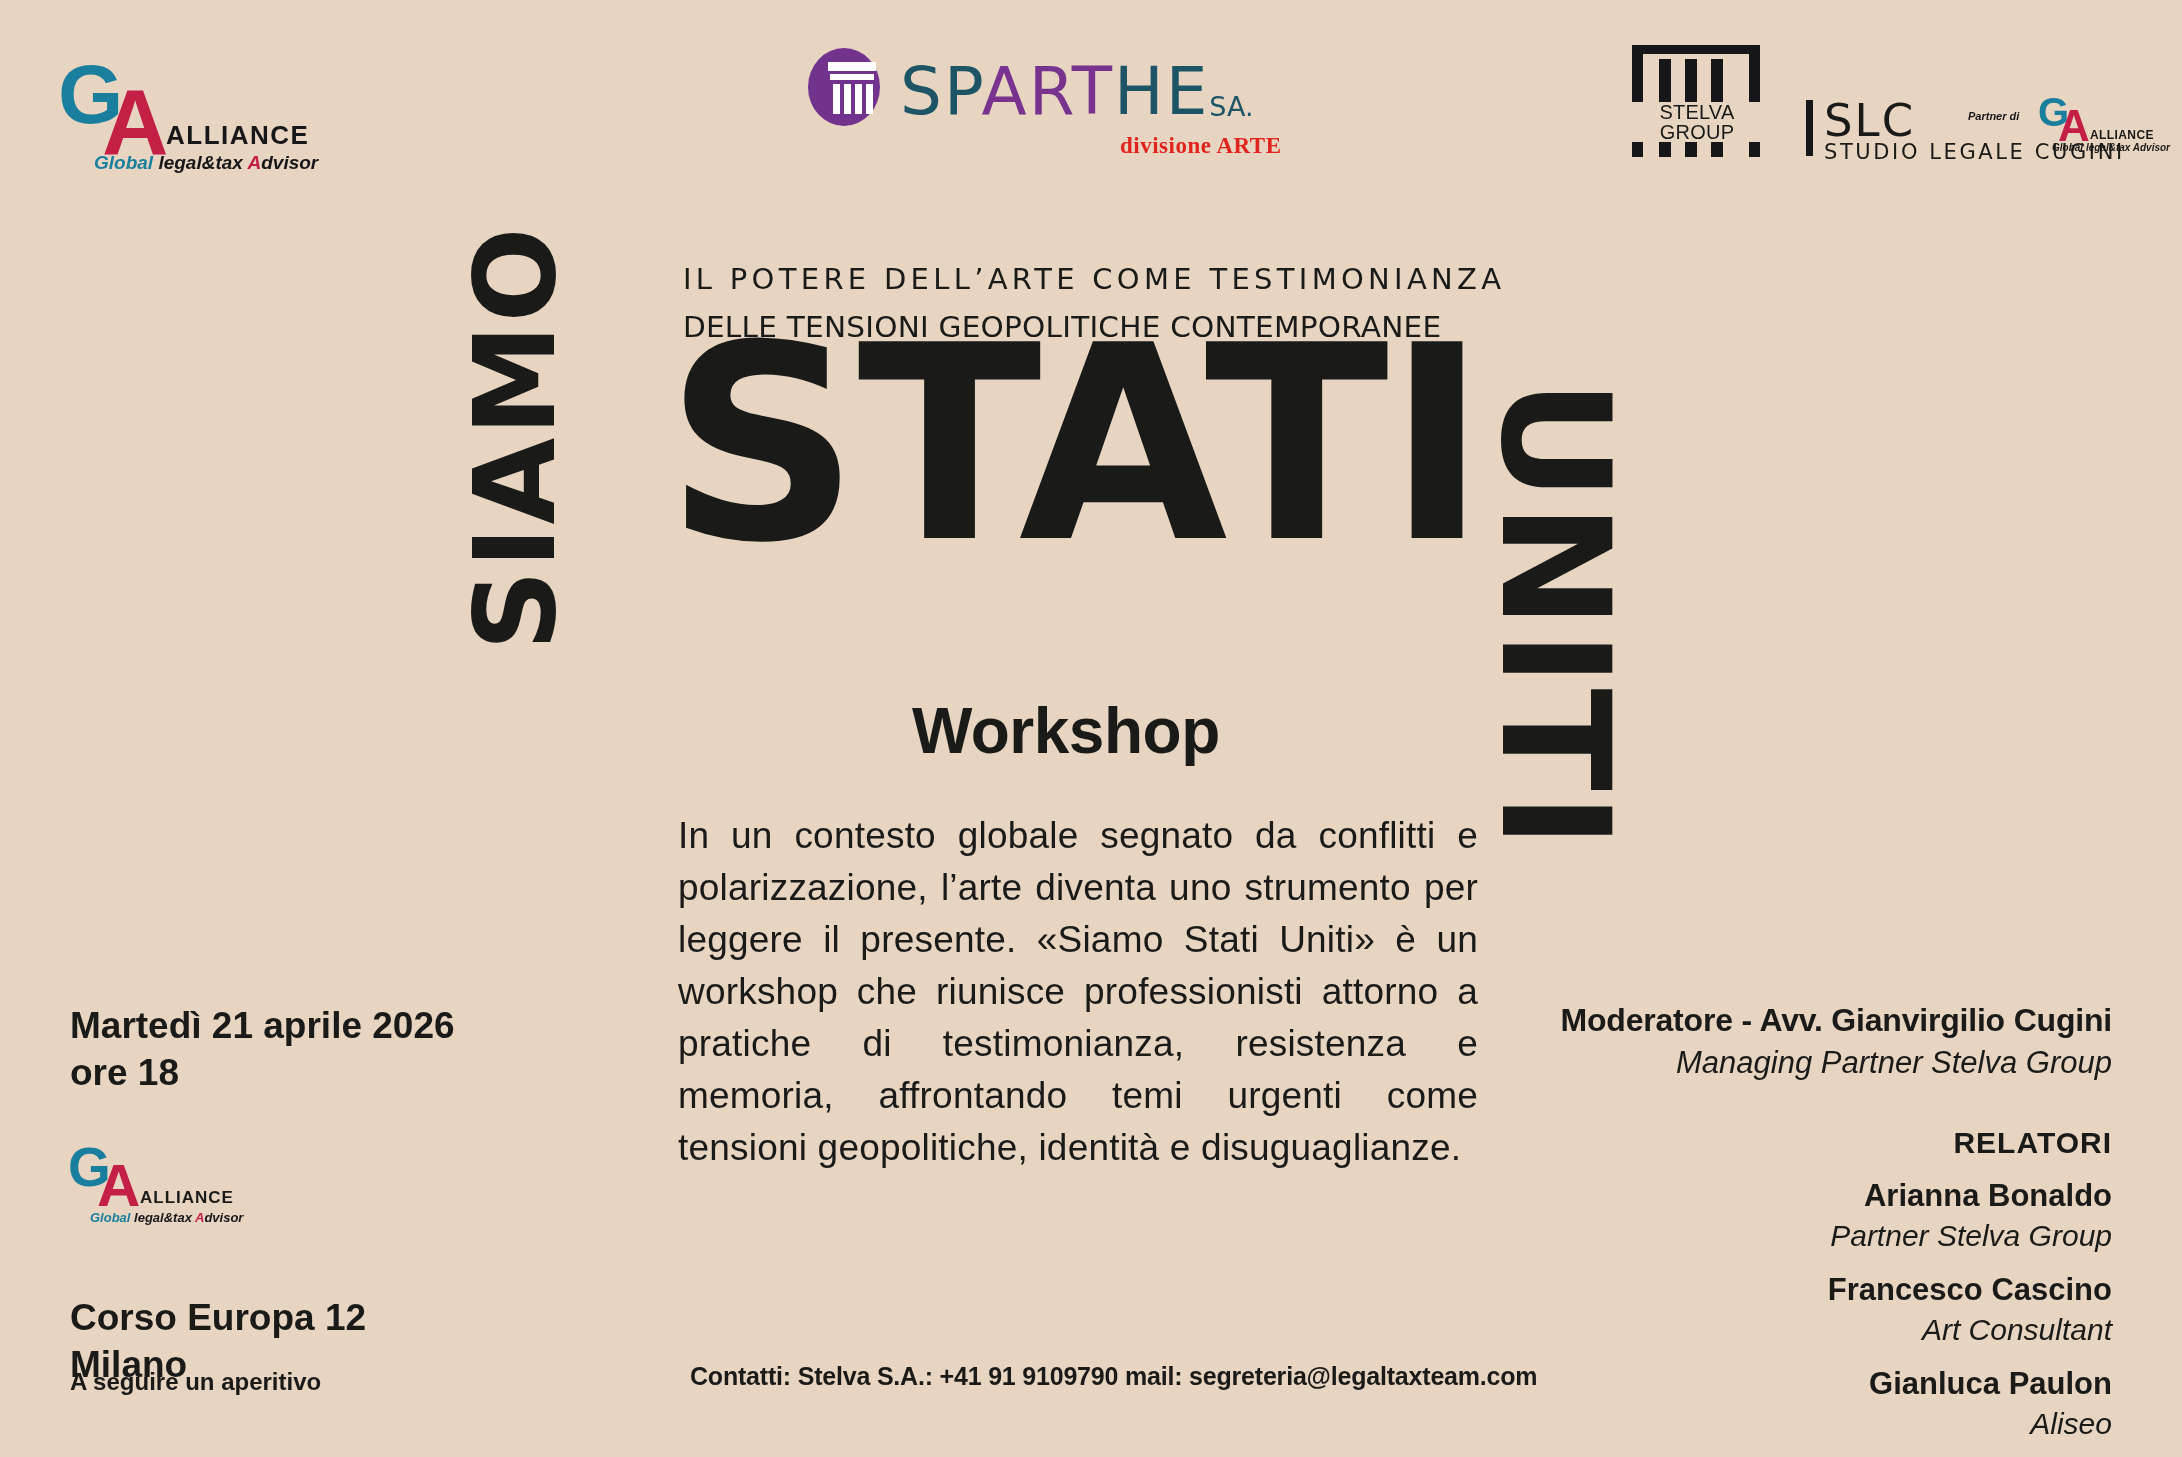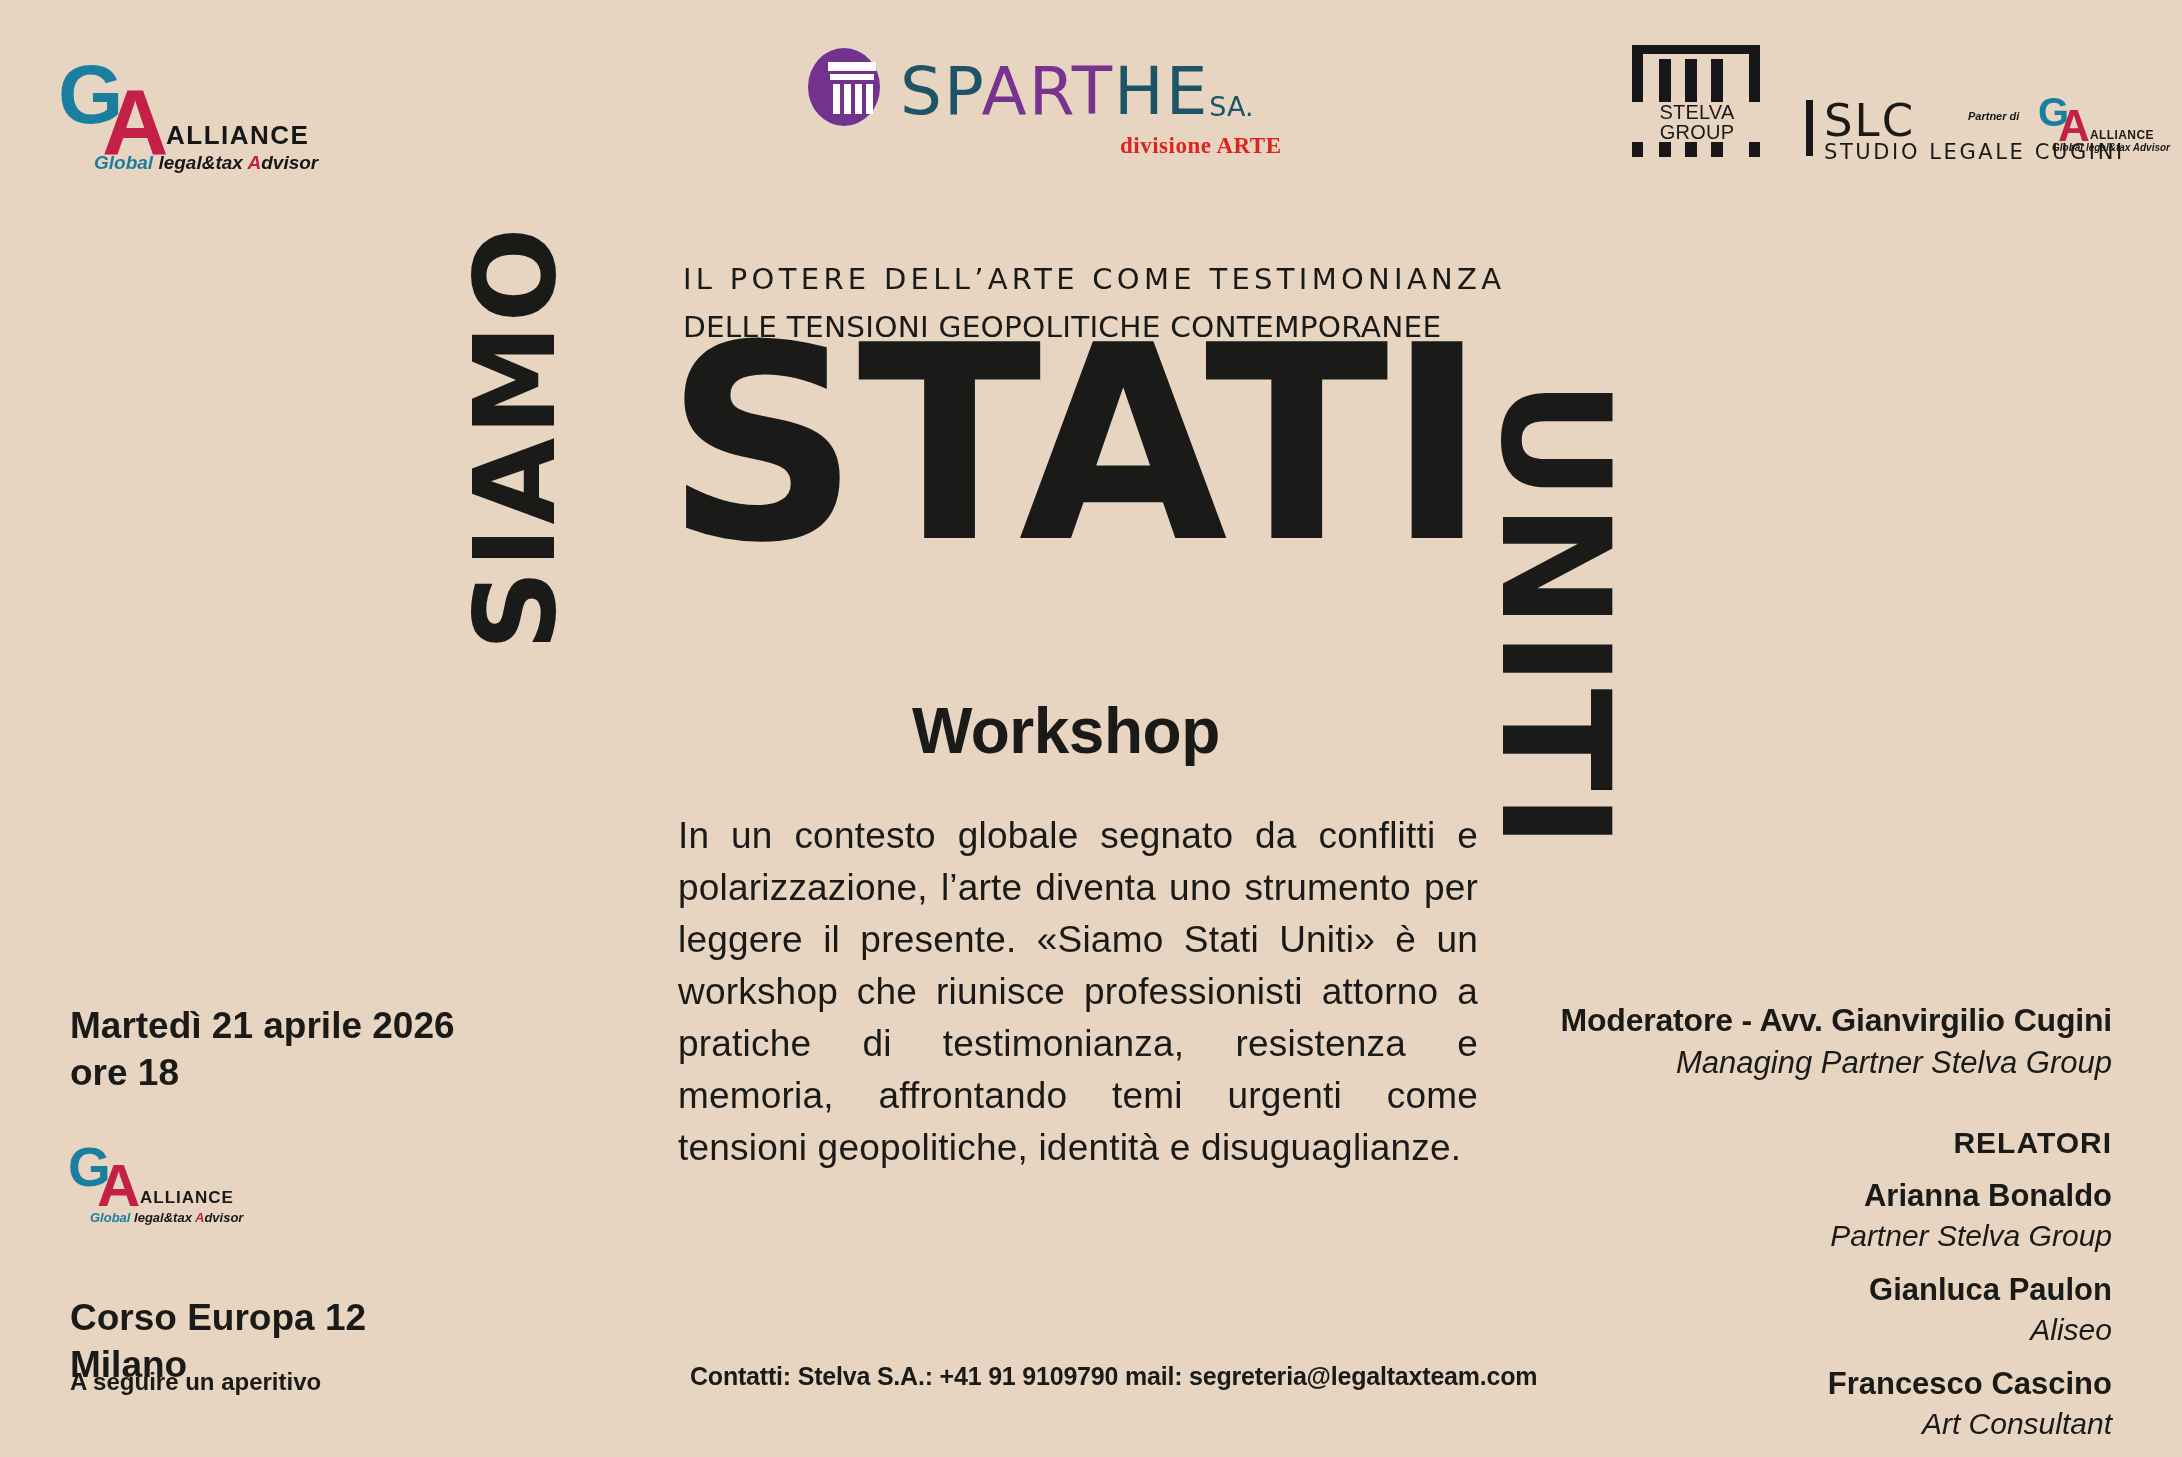--- a/index.html
+++ b/index.html
@@ -234,24 +234,24 @@
   <div class="speakers">
     <div class="sp-mod">Moderatore - Avv. Gianvirgilio Cugini</div>
     <div class="sp-modrole">Managing Partner Stelva Group</div>
     <div class="sp-relatori">RELATORI</div>
 
     <div>
       <div class="sp-name">Arianna Bonaldo</div>
       <div class="sp-role">Partner Stelva Group</div>
     </div>
     <div>
+      <div class="sp-name">Francesco Cascino</div>
+      <div class="sp-role">Art Consultant</div>
+    </div>
+    <div>
       <div class="sp-name">Gianluca Paulon</div>
       <div class="sp-role">Aliseo</div>
     </div>
-    <div>
-      <div class="sp-name">Francesco Cascino</div>
-      <div class="sp-role">Art Consultant</div>
-    </div>
   </div>
 
   <div class="contact">Contatti: Stelva S.A.: +41 91 9109790 mail: segreteria@legaltaxteam.com</div>
 
 </div>
 
 </body></html>

